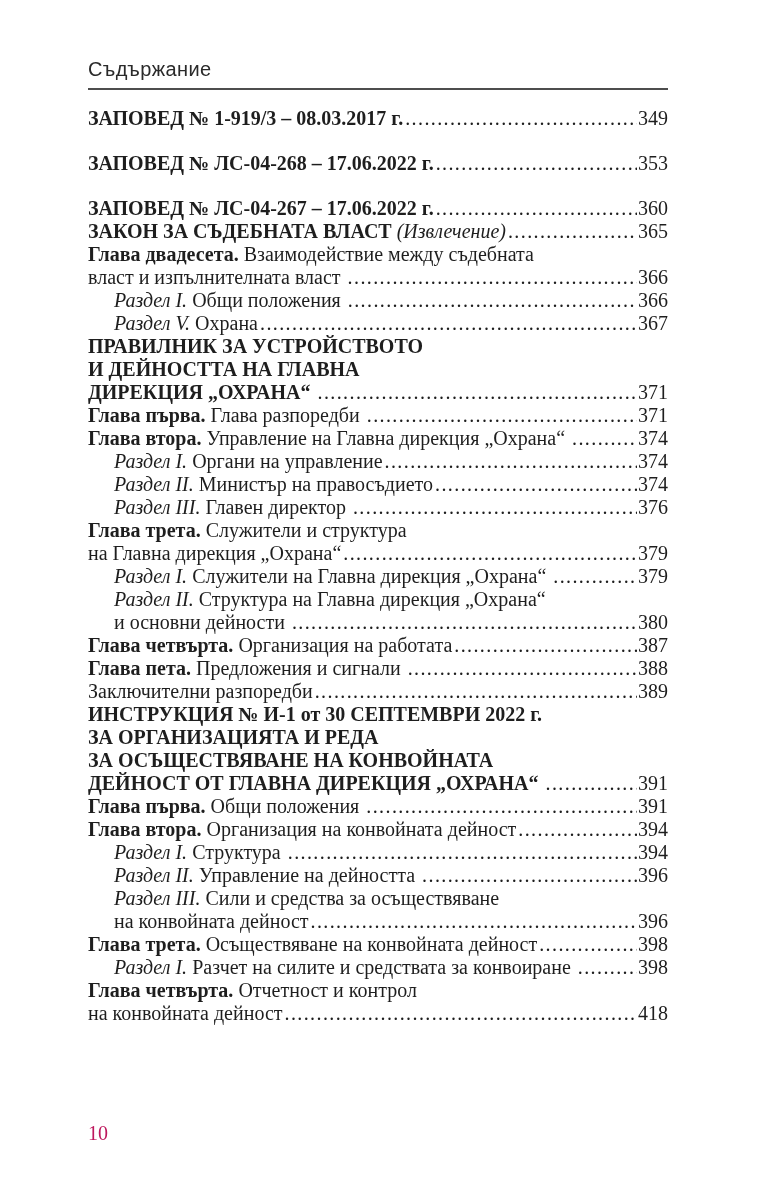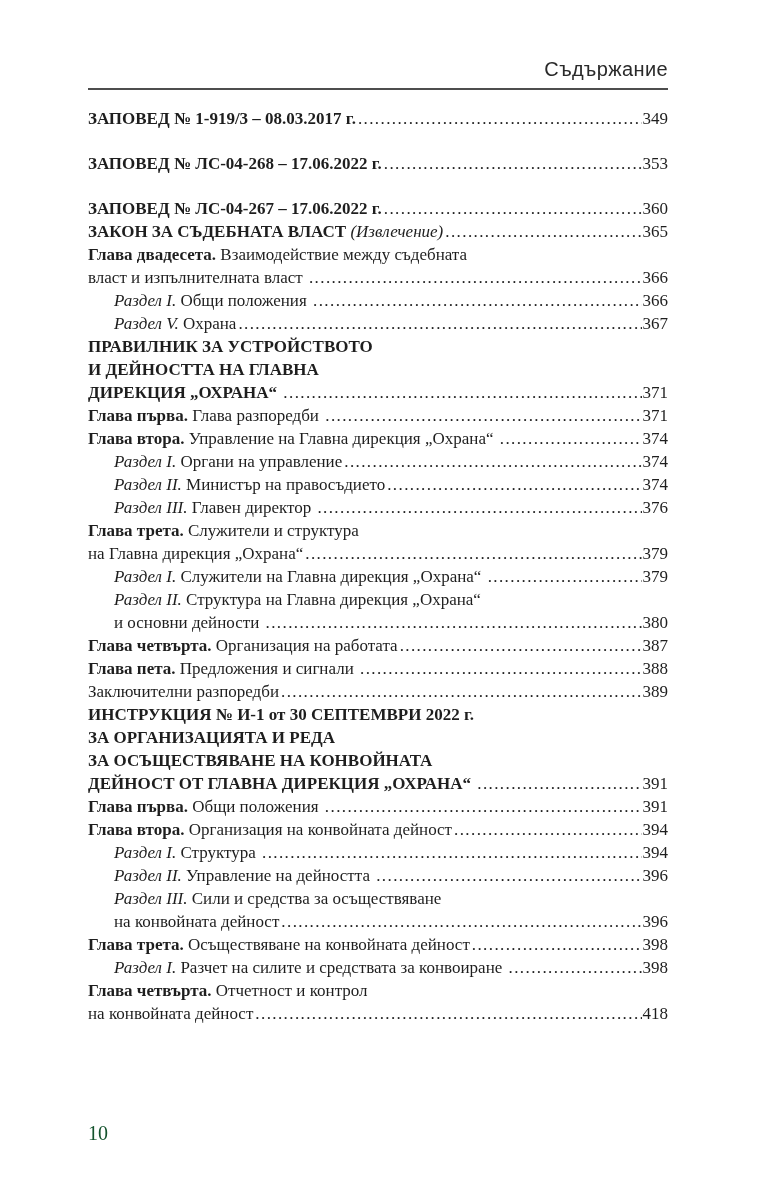--- a/index.html
+++ b/index.html
@@ -8,36 +8,36 @@
     background: #ffffff;
     font-family: "Liberation Serif", serif;
     color: #1e1e1e;
     position: relative;
     overflow: hidden;
   }
   .sheet { padding: 0 89px 0 88px; }
 
   .header {
     margin-top: 57px;
-    text-align: right;
+    text-align: left;
     font-family: "Liberation Sans", sans-serif;
     font-size: 20px;
     color: #2a2a2a;
     letter-spacing: 0.4px;
     line-height: 24px;
   }
   .rule {
     margin-top: 7px;
     border-bottom: 2px solid #4d4d4d;
     height: 0;
   }
 
   .toc {
     margin-top: 17px;
-    font-size: 17px;
+    font-size: 20px;
     line-height: 23px;
   }
   .line { display: flex; }
   .line > span { display: block; }
   .txt { flex: 0 0 auto; white-space: pre; }
   .txt > span { display: inline; }
   .dots {
     flex: 1 1 0;
     min-width: 0;
     overflow: hidden;
@@ -54,21 +54,21 @@
   .i { font-style: italic; }
   .ind { padding-left: 26px; }
   .gap-e { margin-top: 22px; }
   .gap-s { }
 
   .footer {
     position: absolute;
     left: 88px;
     top: 1122px;
     font-size: 20px;
-    color: #14532d;
+    color: #be185d;
   }
 </style>
 </head>
 <body>
 
 <div class="sheet">
 
   <div class="header">Съдържание</div>
   <div class="rule"></div>
 

